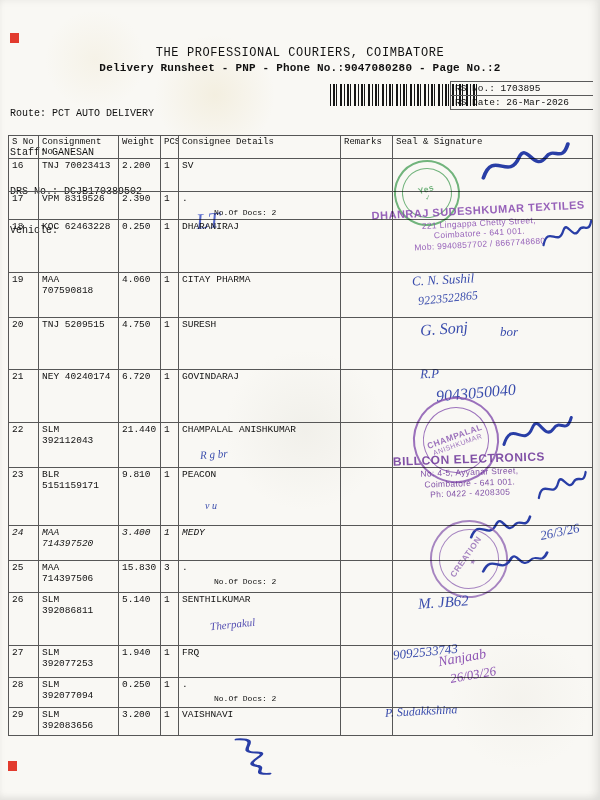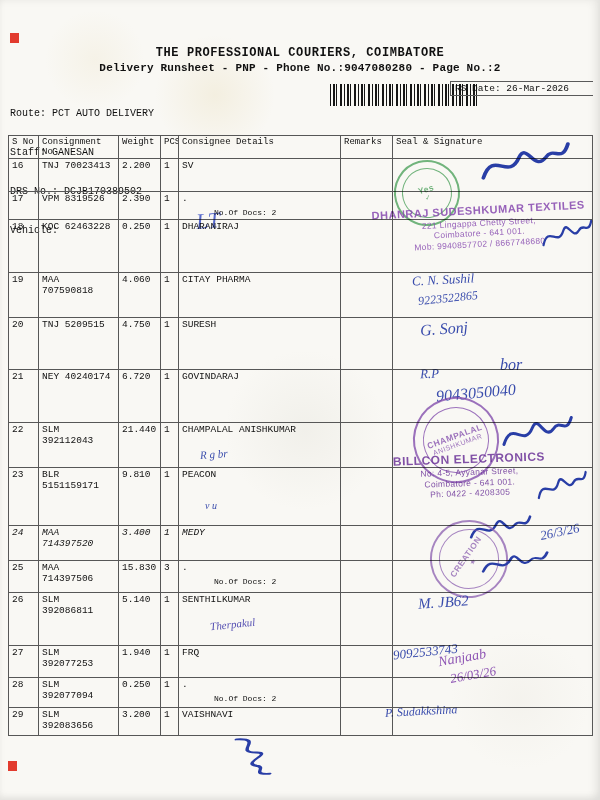--- a/index.html
+++ b/index.html
@@ -6,21 +6,21 @@
   .page{position:relative;width:600px;height:800px;margin:0 auto;overflow:hidden;
     background-color:#f9f8f4;
     background-image:
       radial-gradient(circle at 215px 95px, rgba(214,190,120,.16), transparent 60px),
       radial-gradient(circle at 95px 60px, rgba(214,190,120,.10), transparent 50px),
       radial-gradient(circle at 305px 430px, rgba(205,203,190,.18), transparent 80px),
       radial-gradient(circle at 520px 700px, rgba(210,205,190,.12), transparent 70px);
     box-shadow:inset -5px 0 8px rgba(0,0,0,.07), inset 0 -4px 6px rgba(0,0,0,.05);
     font-family:"Liberation Mono","DejaVu Sans Mono",monospace;color:#111;}
   .doc-title{position:absolute;top:46px;left:0;right:0;text-align:center;
-    font-weight:bold;font-size:12px;letter-spacing:.6px;}
+    font-weight:normal;font-size:12px;letter-spacing:.6px;}
   .doc-subtitle{position:absolute;top:62px;left:0;right:0;text-align:center;
     font-weight:bold;font-size:11px;letter-spacing:.2px;}
   .info-left{position:absolute;left:10px;top:81px;font-size:10px;line-height:13px;white-space:pre;}
   .barcode{position:absolute;left:330px;top:84px;width:150px;height:22px;
     background:repeating-linear-gradient(90deg,#151515 0 1px,transparent 1px 3px,#151515 3px 5px,
       transparent 5px 6px,#151515 6px 7px,transparent 7px 10px,#151515 10px 12px,transparent 12px 14px);}
   .rs-box{position:absolute;left:450px;top:81px;width:142px;font-size:9.5px;
     border-top:1px solid #5a5a5a;border-left:1px solid #5a5a5a;}
   .rs-row{height:13px;line-height:13px;padding-left:4px;border-bottom:1px solid #5a5a5a;white-space:nowrap;}
   table.runsheet{position:absolute;left:8px;top:135px;width:584px;border-collapse:collapse;
@@ -61,20 +61,21 @@
   <div class="info-left">
     <div>Route: PCT AUTO DELIVERY</div>
     <div>Staff: GANESAN</div>
     <div>DRS No.: DCJB170389502</div>
     <div>Vehicle:</div>
   </div>
 
   <div class="barcode"></div>
 
   <div class="rs-box">
+    <div class="rs-row">RS No.: 1703895</div>
     <div class="rs-row">RS Date: 26-Mar-2026</div>
   </div>
 
   <table class="runsheet">
     <colgroup>
       <col style="width:30px">
         <col style="width:80px">
         <col style="width:42px">
       <col style="width:18px">
         <col style="width:162px">
@@ -269,21 +270,21 @@
         <div>Coimbatore - 641 001.</div>
         <div>Mob: 9940857702 / 8667748680</div>
       </div>
       <div class="hw" style="font-size: 22px; left: 196px; top: 208px; color: rgb(74, 95, 208); transform: rotate(-5deg);">LT</div>
       <div class="sig" style="left: 540px; top: 218px; color: rgb(42, 63, 174); transform: rotate(-10deg);"><svg width="55" height="30" viewBox="0 0 100 50" preserveAspectRatio="none">
           <use href="#sig-squiggle"></use>
         </svg></div>
       <div class="hw" style="font-size: 13px; left: 412px; top: 272px; color: rgb(42, 63, 174); transform: rotate(-3deg);">C. N. Sushil</div>
       <div class="hw" style="font-size: 12px; left: 418px; top: 291px; color: rgb(42, 63, 174); transform: rotate(-6deg);">9223522865</div>
       <div class="hw" style="font-size: 16px; left: 420px; top: 320px; color: rgb(42, 63, 174); transform: rotate(-4deg);">G. Sonj</div>
-      <div class="hw" style="font-size: 16px; left: 500px; top: 356px; color: rgb(42, 63, 174);">bor</div>
+      <div class="hw" style="font-size: 13px; left: 500px; top: 324px; color: rgb(42, 63, 174);">bor</div>
       <div class="hw" style="font-size: 13px; left: 420px; top: 366px; color: rgb(42, 63, 174); transform: rotate(-2deg);">R.P</div>
       <div class="hw" style="font-size: 16px; left: 436px; top: 384px; color: rgb(42, 63, 174); transform: rotate(-5deg);">9043050040</div>
       <div class="circle-stamp" style="width: 82px; height: 82px; border-color: rgb(123, 63, 174); left: 413px; top: 397px; color: rgb(123, 63, 174); transform: rotate(-20deg);">
         <div class="circle-inner" style="border-color: rgb(123, 63, 174);">
           <span class="circle-text">CHAMPALAL</span>
           <span class="circle-sub">ANISHKUMAR</span>
         </div>
       </div>
       <div class="sig" style="left: 500px; top: 412px; color: rgb(42, 63, 174); transform: rotate(-6deg);"><svg width="75" height="38" viewBox="0 0 100 50" preserveAspectRatio="none">
           <use href="#sig-squiggle"></use>

